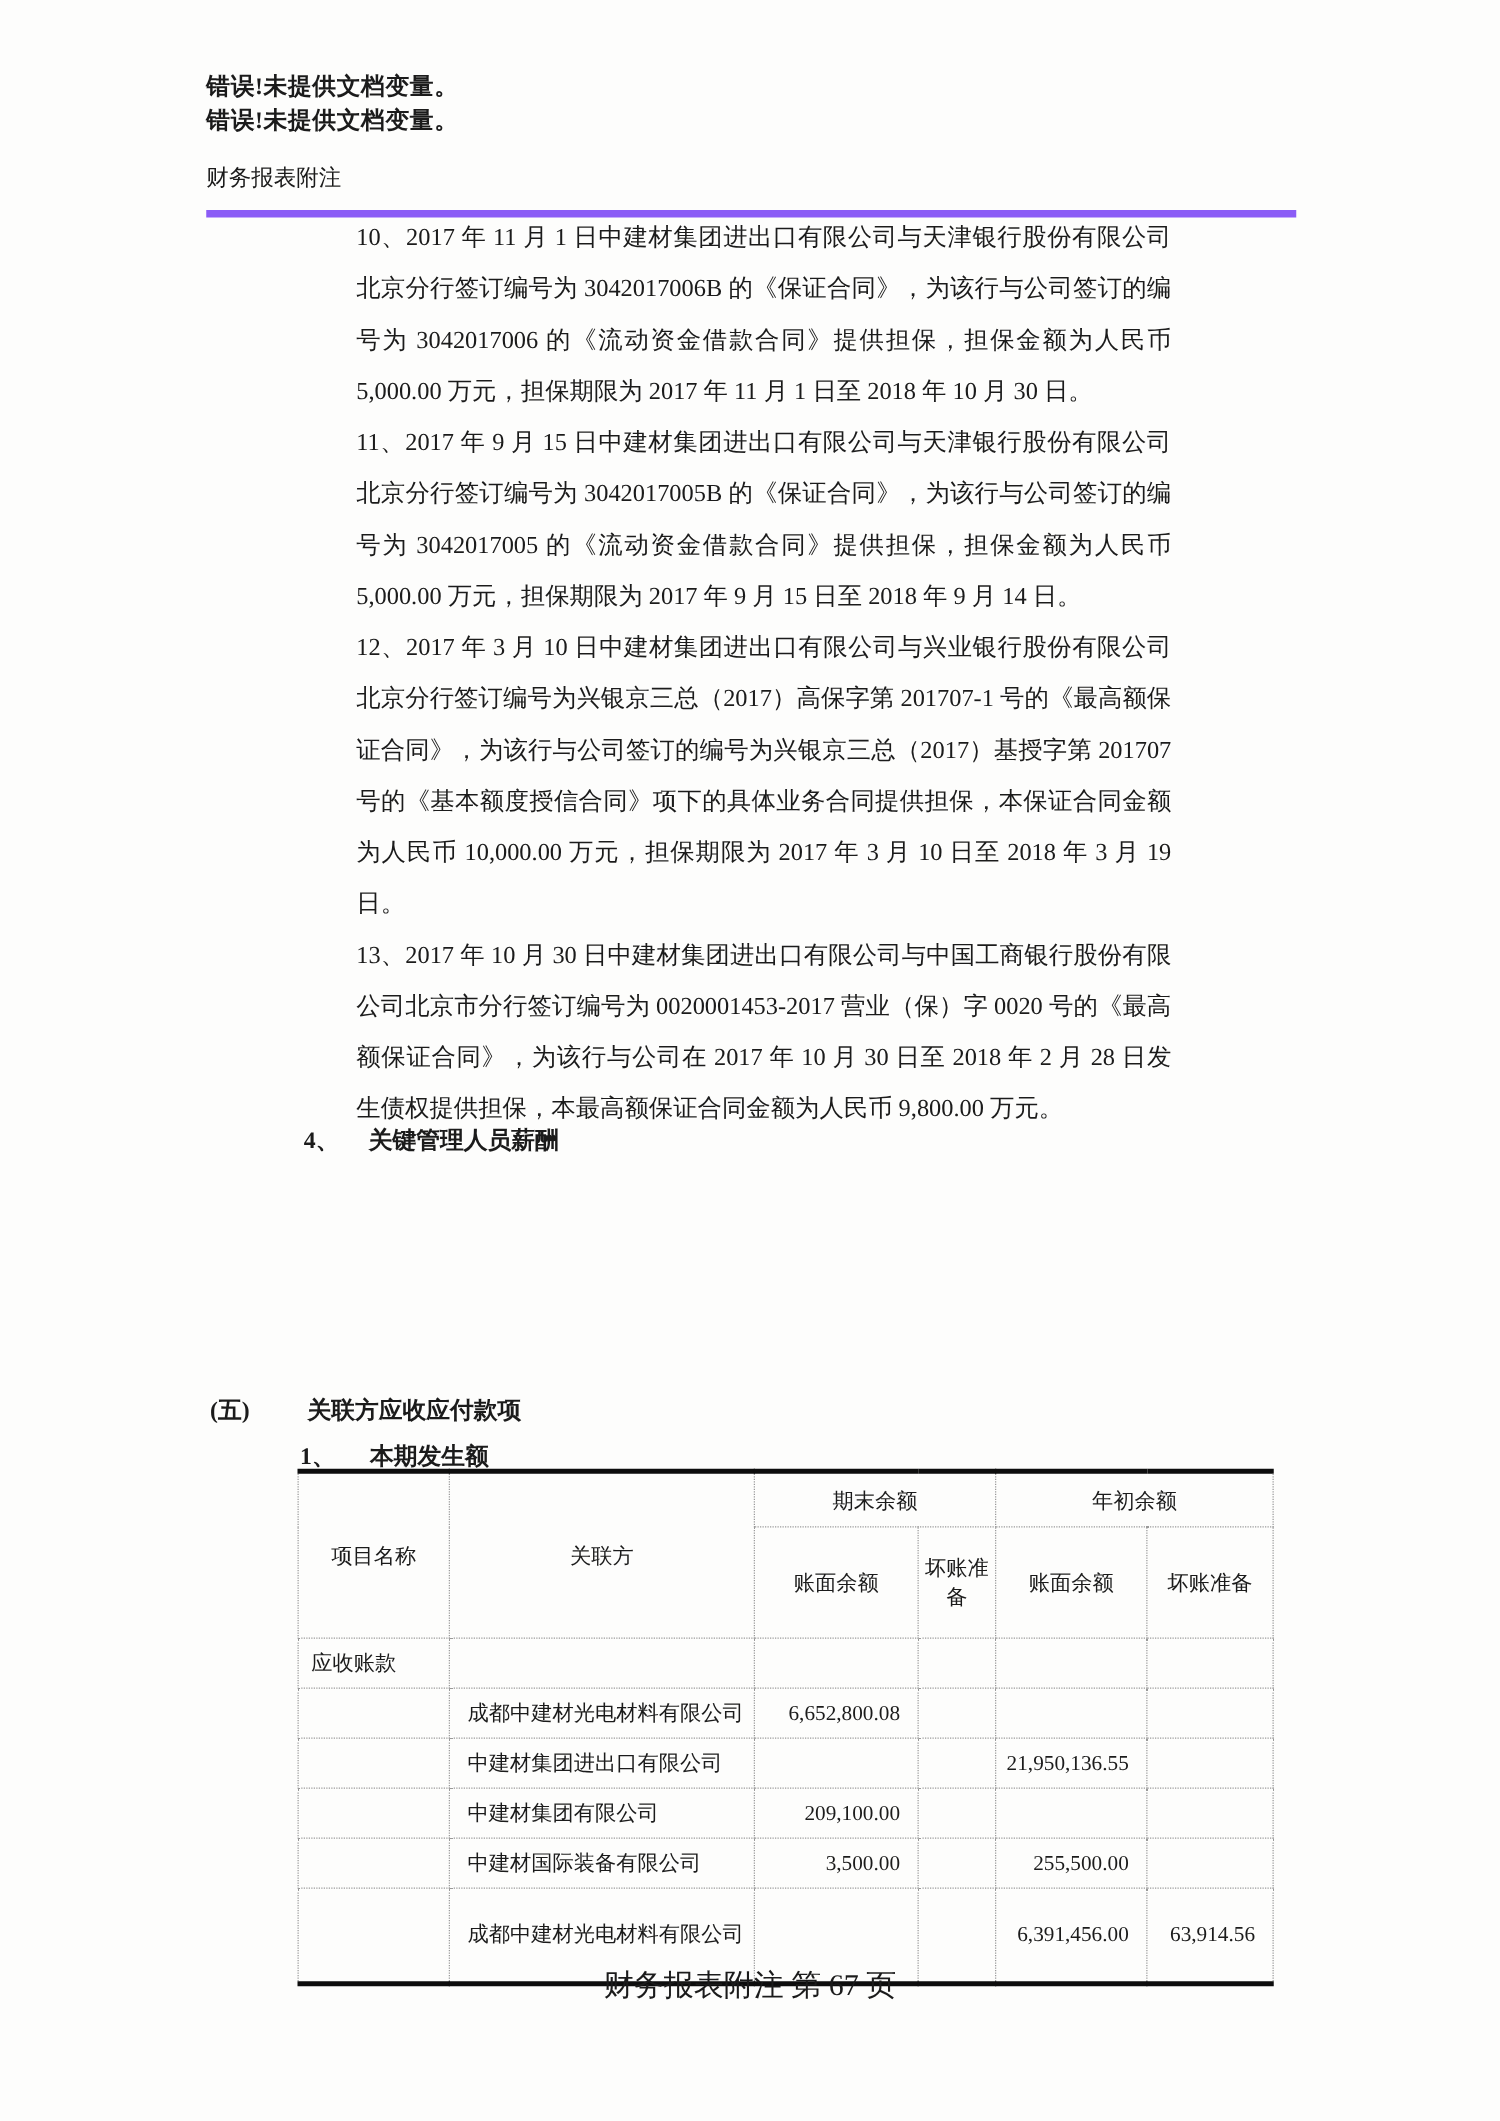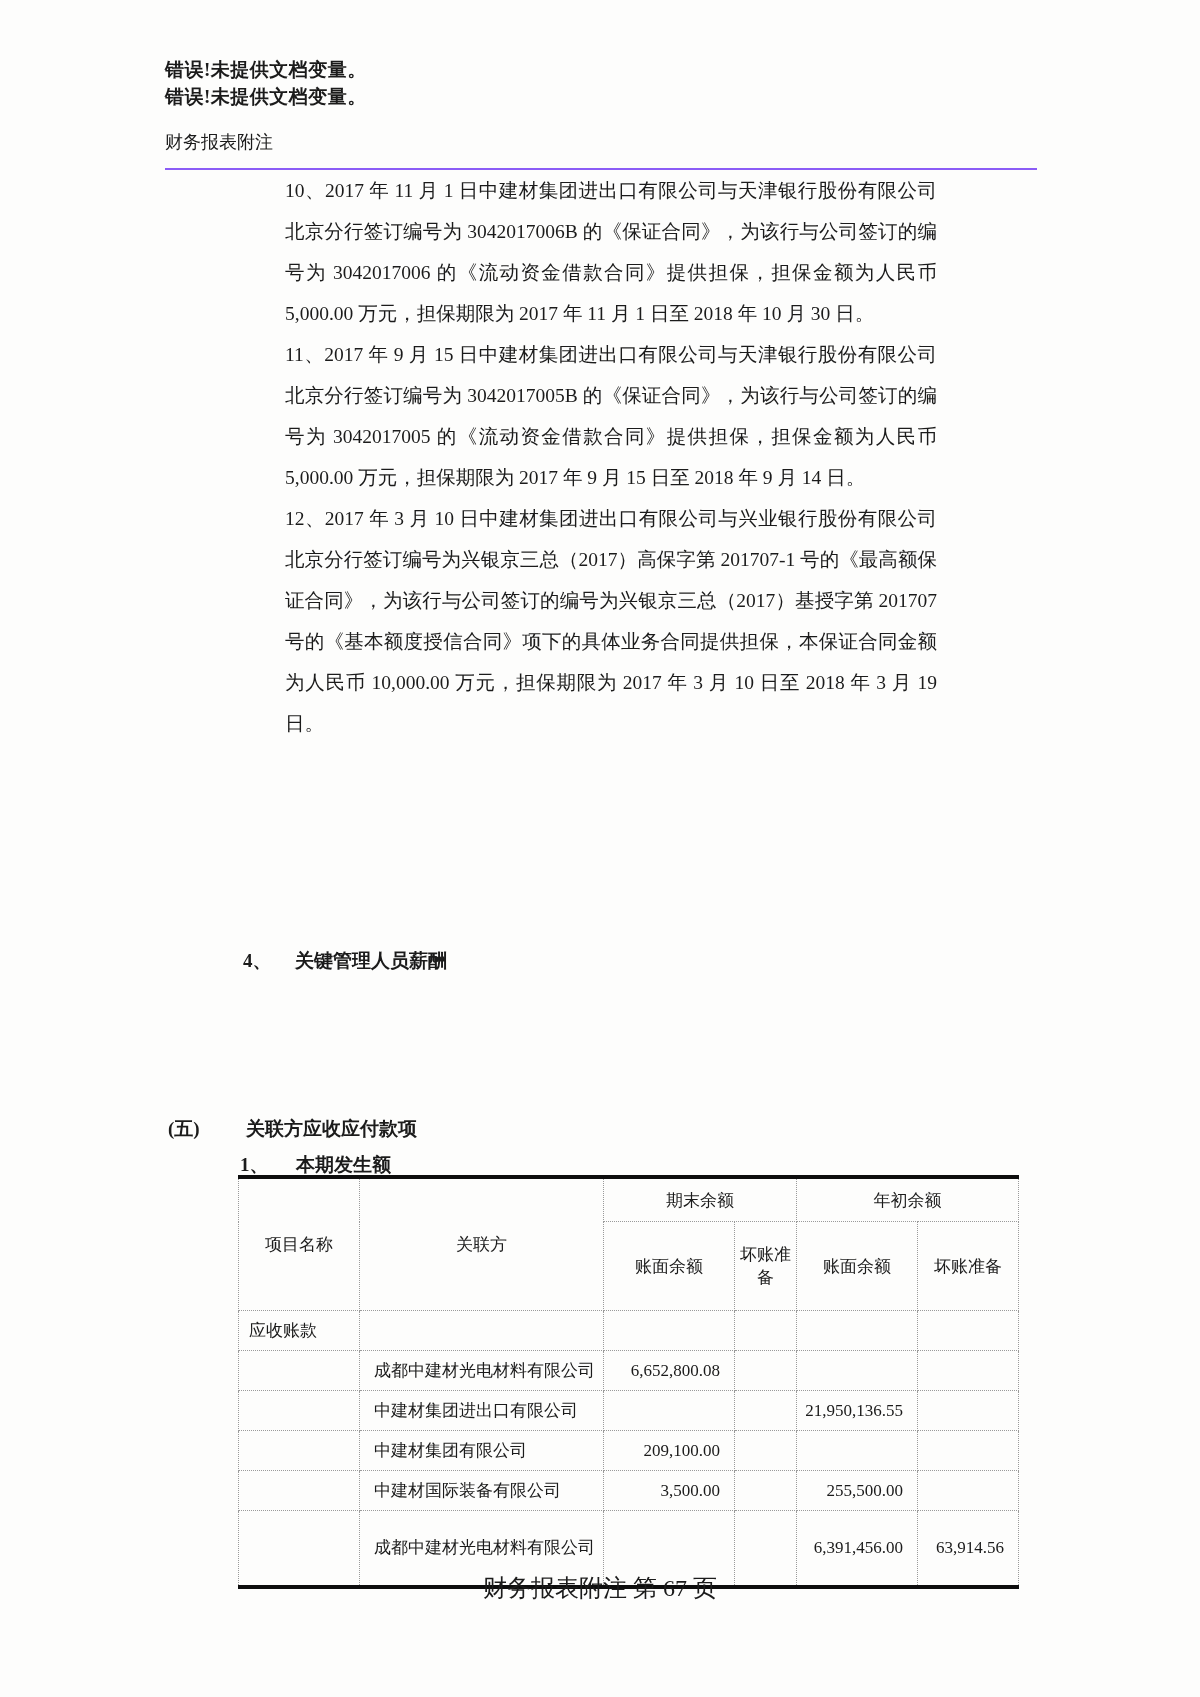--- a/index.html
+++ b/index.html
@@ -3,35 +3,35 @@
 <meta charset="utf-8">
 <style>
   html,body{margin:0;padding:0;background:#e8e8e8;}
   .page{
     position:relative;width:1200px;height:1697px;margin:0 auto;
     background:#fdfdfc;color:#1b1b1b;
     font-family:"Liberation Serif","DejaVu Serif",serif;
     overflow:hidden;
   }
   
-  .doc-header{position:absolute;left:165px;top:56px;width:872px;border-bottom:2px solid #8b5cf6;padding-bottom:12px;}
+  .doc-header{position:absolute;left:165px;top:56px;width:872px;border-bottom:6px solid #8b5cf6;padding-bottom:12px;}
   .hdr-bold{font-weight:700;font-size:19px;line-height:27px;letter-spacing:.5px;}
   .hdr-plain{font-size:18px;line-height:28px;margin-top:18px;}
   
   .paragraphs{position:absolute;left:285px;top:170px;width:652px;font-size:19.5px;line-height:41px;text-align:justify;}
   .paragraphs p{margin:0;}
   
   .sec-heading{font-weight:700;font-size:19px;line-height:26px;}
   .sec-heading .num{display:inline-block;min-width:52px;}
   .sec5-heading{position:absolute;left:168px;top:1116px;}
   .sec5-heading .num{min-width:78px;}
   .sub-heading{position:absolute;left:240px;top:1152px;font-weight:700;font-size:19px;}
   .sub-heading .num{display:inline-block;min-width:56px;}
   
-  .sec4{position:absolute;left:243px;top:948px;width:775px;}
+  .sec4{position:absolute;left:243px;top:900px;width:775px;}
   table{border-collapse:collapse;table-layout:fixed;}
   .t1{width:775px;margin-top:3px;border-top:4px solid #0d0d0d;border-bottom:3px solid #0d0d0d;font-size:17.5px;}
   .t1 th{font-weight:400;height:37px;border-bottom:1px dotted #999;text-align:center;}
   .t1 td{height:43px;}
   .t1 th+th,.t1 td+td{border-left:1px dotted #aaa;}
   .t1 td.lbl{padding-left:12px;text-align:left;}
   .t1 td.num{padding-right:14px;text-align:right;}
   
   .t2{position:absolute;left:238px;top:1175px;width:780px;
       border-top:4px solid #0d0d0d;border-bottom:4px solid #0d0d0d;font-size:17px;}
@@ -56,20 +56,21 @@
   <header class="doc-header">
     <div class="hdr-bold">错误!未提供文档变量。</div>
     <div class="hdr-bold">错误!未提供文档变量。</div>
     <div class="hdr-plain">财务报表附注</div>
   </header>
 
   <section class="paragraphs">
     <p>10、2017 年 11 月 1 日中建材集团进出口有限公司与天津银行股份有限公司北京分行签订编号为 3042017006B 的《保证合同》，为该行与公司签订的编号为 3042017006 的《流动资金借款合同》提供担保，担保金额为人民币 5,000.00 万元，担保期限为 2017 年 11 月 1 日至 2018 年 10 月 30 日。</p>
     <p>11、2017 年 9 月 15 日中建材集团进出口有限公司与天津银行股份有限公司北京分行签订编号为 3042017005B 的《保证合同》，为该行与公司签订的编号为 3042017005 的《流动资金借款合同》提供担保，担保金额为人民币 5,000.00 万元，担保期限为 2017 年 9 月 15 日至 2018 年 9 月 14 日。</p>
     <p>12、2017 年 3 月 10 日中建材集团进出口有限公司与兴业银行股份有限公司北京分行签订编号为兴银京三总（2017）高保字第 201707-1 号的《最高额保证合同》，为该行与公司签订的编号为兴银京三总（2017）基授字第 201707 号的《基本额度授信合同》项下的具体业务合同提供担保，本保证合同金额为人民币 10,000.00 万元，担保期限为 2017 年 3 月 10 日至 2018 年 3 月 19 日。</p>
+    <p>13、2017 年 10 月 30 日中建材集团进出口有限公司与中国工商银行股份有限公司北京市分行签订编号为 0020001453-2017 营业（保）字 0020 号的《最高额保证合同》，为该行与公司在 2017 年 10 月 30 日至 2018 年 2 月 28 日发生债权提供担保，本最高额保证合同金额为人民币 9,800.00 万元。</p>
   </section>
 
   <section class="sec4">
     <div class="sec-heading">
       <span class="num">4、</span><span>关键管理人员薪酬</span>
     </div>
   </section>
 
   <div class="sec-heading sec5-heading">
     <span class="num">(五)</span><span>关联方应收应付款项</span>

